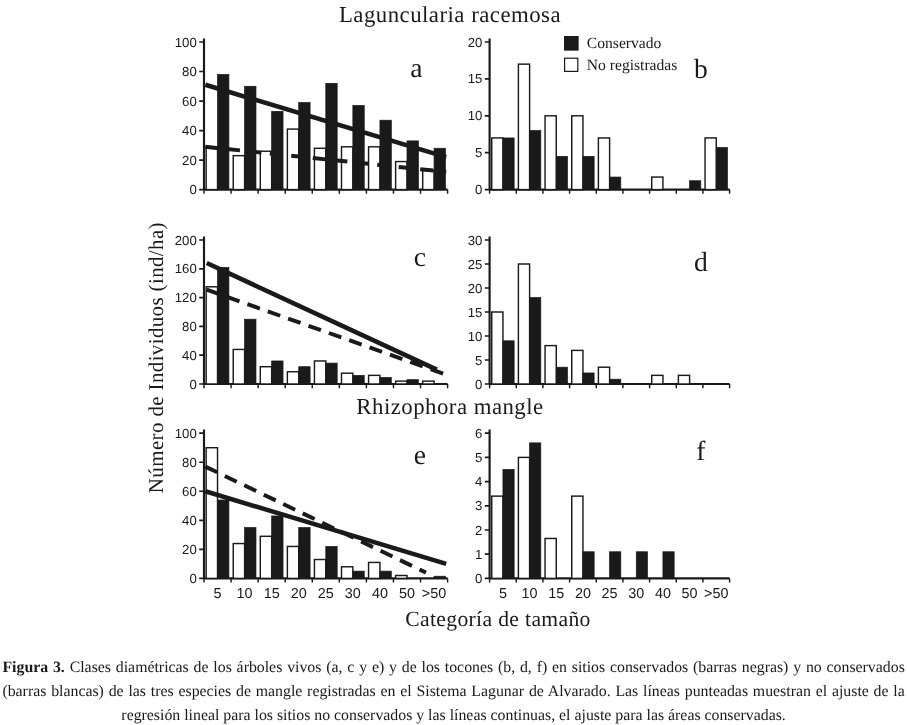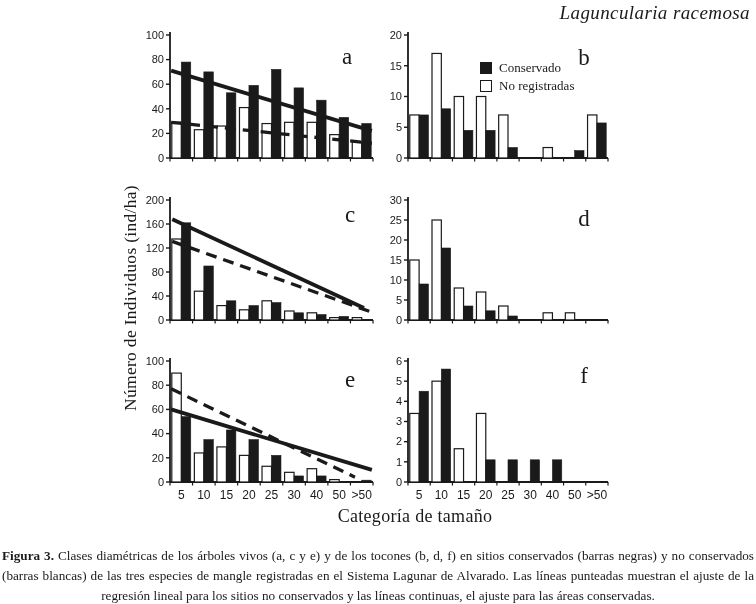--- a/index.html
+++ b/index.html
@@ -1,34 +1,34 @@
 <!DOCTYPE html>
 <html><head>
 <meta charset="utf-8">
 <style>
   html,body{margin:0;padding:0;background:#ffffff;}
   .fig{
     position:relative;width:756px;height:604px;background:#ffffff;
     font-family:"Liberation Serif",serif;color:#1a1a1a;overflow:hidden;
   }
   .species-title{
-    position:absolute;left:0;width:750px;text-align:right;
-    font-style:italic;font-size:19px;letter-spacing:.4px;white-space:nowrap;
+    position:absolute;left:0;width:750px;text-align:center;
+    font-size:19px;letter-spacing:.4px;white-space:nowrap;
   }
   .title-1{top:2px;}
   .title-2{top:169px;}
   .title-3{top:329px;}
   .panel{position:absolute;display:block;}
   .p-a{left:136px;top:24px;}
   .p-b{left:378px;top:24px;}
   .p-c{left:136px;top:192px;}
   .p-d{left:378px;top:192px;}
   .p-e{left:136px;top:349px;}
   .p-f{left:378px;top:349px;}
-  .legend{position:absolute;left:480px;top:27px;font-size:13px;line-height:17px;margin-top:32px;}
+  .legend{position:absolute;left:470px;top:27px;font-size:13px;line-height:17px;}
   .legend-row{display:flex;align-items:center;margin-bottom:1px;}
   .swatch{width:10px;height:10px;border:1.2px solid #1a1a1a;display:inline-block;margin-right:7px;flex:0 0 auto;}
   .yaxis-label{
     position:absolute;left:130px;top:298px;
     transform:translate(-50%,-50%) rotate(-90deg);
     white-space:nowrap;font-size:17.5px;letter-spacing:.3px;
   }
   .xaxis-label{
     position:absolute;top:506px;left:0;width:830px;text-align:center;
     font-size:18px;letter-spacing:.3px;
@@ -41,20 +41,21 @@
   .cap-bold{font-weight:bold;}
 </style>
 </head>
 <body>
 
 <div class="fig">
 
   <div class="yaxis-label">Número de Individuos (ind/ha)</div>
 
   <div class="species-title title-1">Laguncularia racemosa</div>
+  <div class="species-title title-3">Rhizophora mangle</div>
 
   <svg class="panel p-a" width="245" height="144">
       <line x1="34" y1="8" x2="34" y2="134" stroke="#1a1a1a" stroke-width="1.8"></line>
       <line x1="34" y1="134" x2="237" y2="134" stroke="#1a1a1a" stroke-width="1.8"></line>
       <line x1="30" y1="134" x2="34" y2="134" stroke="#1a1a1a" stroke-width="1.4"></line>
       <text x="28" y="137.8" text-anchor="end" fill="#1a1a1a" font-family="&quot;Liberation Sans&quot;, sans-serif" font-size="11px">0</text>
       <line x1="30" y1="109.4" x2="34" y2="109.4" stroke="#1a1a1a" stroke-width="1.4"></line>
       <text x="28" y="113.2" text-anchor="end" fill="#1a1a1a" font-family="&quot;Liberation Sans&quot;, sans-serif" font-size="11px">20</text>
       <line x1="30" y1="84.8" x2="34" y2="84.8" stroke="#1a1a1a" stroke-width="1.4"></line>
       <text x="28" y="88.6" text-anchor="end" fill="#1a1a1a" font-family="&quot;Liberation Sans&quot;, sans-serif" font-size="11px">40</text>

